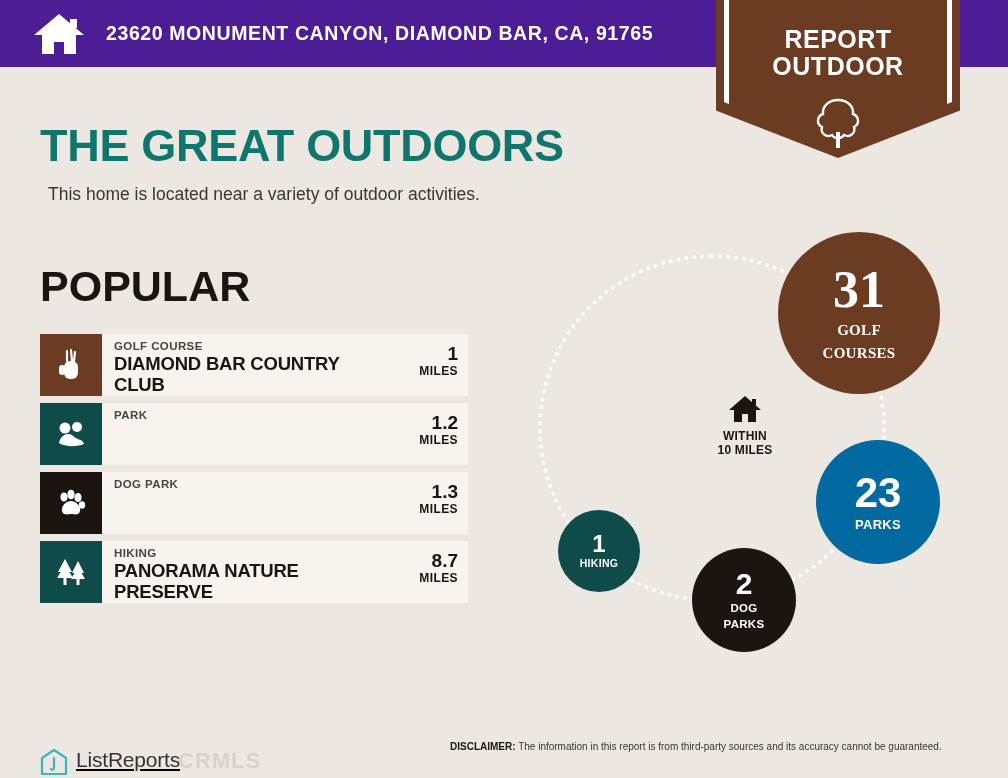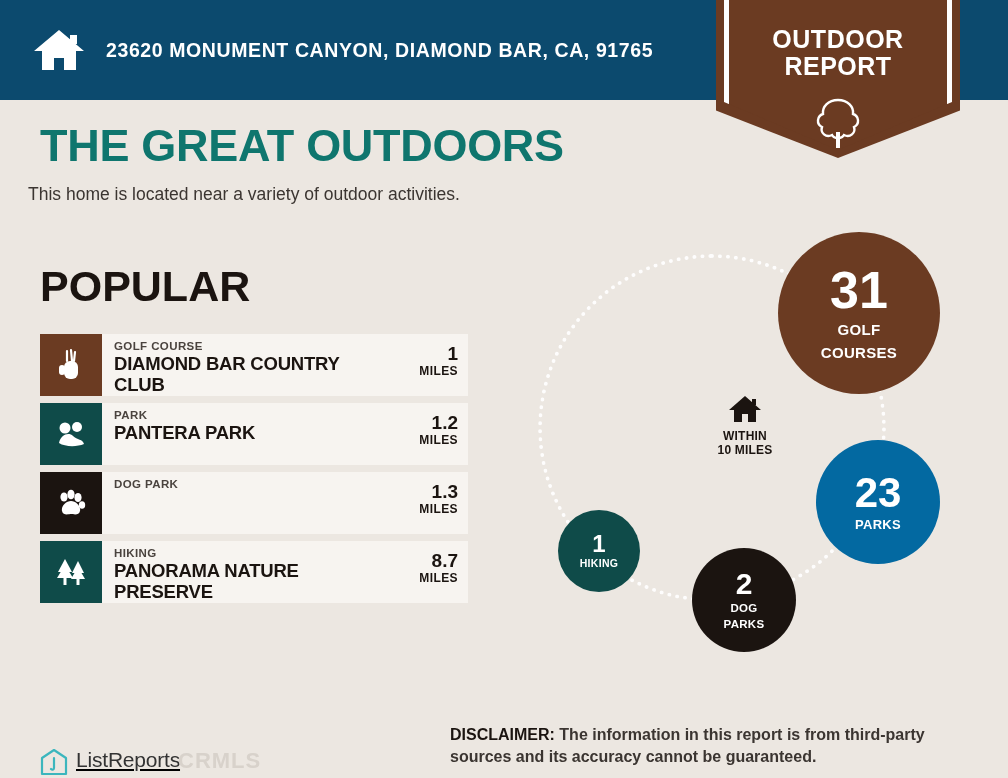--- a/index.html
+++ b/index.html
@@ -13,22 +13,22 @@
     font-family: "Liberation Sans", sans-serif;
     overflow: hidden;
     position: relative;
   }
 
   
   .header {
     position: absolute;
     top: 0; left: 0;
     width: 1008px;
-    height: 100px;
-    background: #0c4a6e;
+    height: 67px;
+    background: #4c1d95;
     display: flex;
     align-items: center;
   }
   .header-home-icon {
     margin-left: 32px;
     width: 54px;
     height: 46px;
     display: flex;
     align-items: center;
     justify-content: center;
@@ -93,21 +93,21 @@
     top: 120px;
     left: 40px;
     font-size: 45px;
     font-weight: bold;
     color: #0f766e;
     letter-spacing: -0.3px;
   }
   .subtitle {
     position: absolute;
     top: 184px;
-    left: 28px;
+    left: 48px;
     font-size: 17.5px;
     color: #3b3531;
   }
   .popular-title {
     position: absolute;
     top: 262px;
     left: 40px;
     font-size: 43px;
     font-weight: bold;
     color: #1b1410;
@@ -228,20 +228,21 @@
   }
   .bubble .lbl {
     font-weight: bold;
     line-height: 1.12;
     letter-spacing: 0.3px;
   }
   .b-golf {
     width: 162px; height: 162px;
     top: 0px; left: 278px;
     background: #6b3b22;
+    font-family: Liberation Serif, serif;
   }
   .b-golf .num { font-size: 52px; }
   .b-golf .lbl { font-size: 15px; margin-top: 6px; }
 
   .b-parks {
     width: 124px; height: 124px;
     top: 208px; left: 316px;
     background: #0369a1;
   }
   .b-parks .num { font-size: 42px; }
@@ -283,47 +284,46 @@
     left: 178px;
     top: 748px;
     font-size: 22px;
     font-weight: bold;
     color: #d8d2cb;
     letter-spacing: 1px;
   }
   .disclaimer {
     position: absolute;
     left: 450px;
-    top: 724px;
+    top: 740px;
     width: 500px;
-    font-size: 16px;
+    font-size: 10px;
     color: #3b3531;
     line-height: 1.35;
-    font-weight: bold;
   }
   .disclaimer b { color: #1b1410; }
 </style>
 </head>
 <body>
 
 <div class="header">
   <div class="header-home-icon">
     <svg width="54" height="46" viewBox="0 0 54 46" aria-hidden="true">
       <path d="M27 3 L52 24 L44 24 L44 43 L32 43 L32 31 L22 31 L22 43 L10 43 L10 24 L2 24 Z" fill="#ffffff"></path>
       <rect x="38" y="8" width="7" height="9" fill="#ffffff"></rect>
     </svg>
   </div>
   <div class="header-address">23620 MONUMENT CANYON, DIAMOND BAR, CA, 91765</div>
 </div>
 
 <div class="badge"></div>
 <div class="badge-inner"></div>
 <div class="badge-text">
+  <div>REPORT</div>
   <div>OUTDOOR</div>
-  <div>REPORT</div>
 </div>
 <div class="badge-tree">
   <svg width="52" height="54" viewBox="0 0 52 54" aria-hidden="true">
     <path d="M26 4 C16 4 10 11 11 18 C5 20 4 28 10 31 C8 37 14 42 20 39 C22 43 30 43 32 39 C38 42 44 37 42 31 C48 28 47 20 41 18 C42 11 36 4 26 4 Z" fill="none" stroke="#ffffff" stroke-width="2.4"></path>
     <rect x="24" y="36" width="4" height="16" fill="#ffffff"></rect>
   </svg>
 </div>
 
 <div class="title">THE GREAT OUTDOORS</div>
 <div class="subtitle">This home is located near a variety of outdoor activities.</div>
@@ -352,21 +352,20 @@
   <div class="list-item">
     <div class="item-icon" style="background:#0f4b49;">
       <svg width="32" height="30" viewBox="0 0 32 30" aria-hidden="true">
         <circle cx="10" cy="9" r="5.5" fill="#ffffff"></circle>
         <circle cx="22" cy="8" r="5" fill="#ffffff"></circle>
         <path d="M4 24 C6 15 14 13 18 17 C22 21 28 20 29 25 C22 28 10 28 4 24 Z" fill="#ffffff"></path>
       </svg>
     </div>
     <div class="item-text">
       <div class="item-cat">PARK</div>
-      <div class="item-name">PANTERA PARK</div>
     </div>
     <div class="item-dist">
       <div class="dist-num">1.2</div>
       <div class="dist-unit">MILES</div>
     </div>
   </div>
 
   <div class="list-item">
     <div class="item-icon" style="background:#1b1410;">
       <svg width="32" height="32" viewBox="0 0 32 32" aria-hidden="true">

